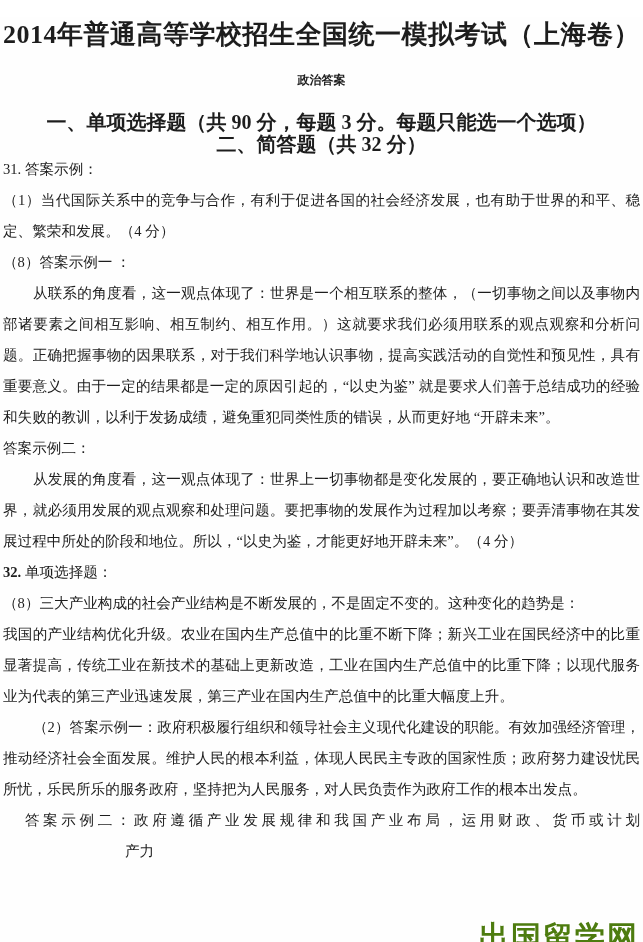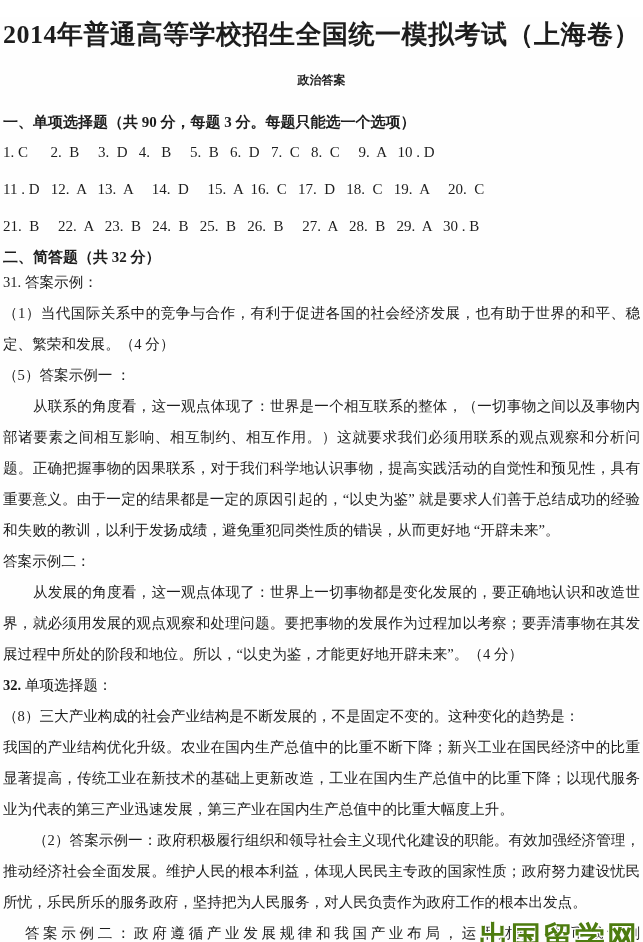--- a/index.html
+++ b/index.html
@@ -22,24 +22,25 @@
     line-height:1.3;
   }
   .doc-subtitle {
     text-align:center;
     font-size:12px;
     font-weight:700;
     margin-top:20px;
   }
   .content { padding:0 3px; }
   .sec-heading {
-    font-size:15px;
+    font-size:20px;
     font-weight:700;
     margin-top:23px;
     line-height:20px;
+    text-align:center;
   }
   .sec-heading .note { font-weight:700; }
   .mcq { margin-top:2px; }
   .mcq-row {
     font-size:15px;
     line-height:37px;
     white-space:pre;
   }
   .sec2-heading { margin-top:2px; }
   .body-text {
@@ -83,33 +84,28 @@
 
 <div class="page">
 
   <h1 class="doc-title">2014年普通高等学校招生全国统一模拟考试（上海卷）</h1>
   <h2 class="doc-subtitle">政治答案</h2>
 
   <div class="content">
 
     <div class="sec-heading">一、单项选择题（共 90 分，每题 3 分。每题只能选一个选项）</div>
 
-    <div class="mcq">
-      <div class="mcq-row">1. C      2.  B     3.  D   4.   B     5.  B   6.  D   7.  C   8.  C     9.  A   10 . D</div>
-      <div class="mcq-row">11 . D   12.  A   13.  A     14.  D     15.  A  16.  C   17.  D   18.  C   19.  A     20.  C</div>
-      <div class="mcq-row">21.  B     22.  A   23.  B   24.  B   25.  B   26.  B     27.  A   28.  B   29.  A   30 . B</div>
-    </div>
 
     <div class="sec-heading sec2-heading"><span>二、简答题</span><span class="note">（共 32 分）</span></div>
 
     <div class="body-text">
 
       <p>31. 答案示例：</p>
       <p>（1）当代国际关系中的竞争与合作，有利于促进各国的社会经济发展，也有助于世界的和平、稳定、繁荣和发展。（4 分）</p>
-      <p>（5）答案示例一 ：</p>
+      <p>（8）答案示例一 ：</p>
       <p class="ind2">从联系的角度看，这一观点体现了：世界是一个相互联系的整体，（一切事物之间以及事物内部诸要素之间相互影响、相互制约、相互作用。）这就要求我们必须用联系的观点观察和分析问题。正确把握事物的因果联系，对于我们科学地认识事物，提高实践活动的自觉性和预见性，具有重要意义。由于一定的结果都是一定的原因引起的，“以史为鉴” 就是要求人们善于总结成功的经验和失败的教训，以利于发扬成绩，避免重犯同类性质的错误，从而更好地 “开辟未来”。</p>
       <p>答案示例二：</p>
       <p class="ind2">从发展的角度看，这一观点体现了：世界上一切事物都是变化发展的，要正确地认识和改造世界，就必须用发展的观点观察和处理问题。要把事物的发展作为过程加以考察；要弄清事物在其发展过程中所处的阶段和地位。所以，“以史为鉴，才能更好地开辟未来”。（4 分）</p>
 
       <p><span class="bold-num">32. </span><span>单项选择题：</span></p>
       <p>（8）三大产业构成的社会产业结构是不断发展的，不是固定不变的。这种变化的趋势是：</p>
       <p>我国的产业结构优化升级。农业在国内生产总值中的比重不断下降；新兴工业在国民经济中的比重显著提高，传统工业在新技术的基础上更新改造，工业在国内生产总值中的比重下降；以现代服务业为代表的第三产业迅速发展，第三产业在国内生产总值中的比重大幅度上升。</p>
       <p class="ind2">（2）答案示例一：政府积极履行组织和领导社会主义现代化建设的职能。有效加强经济管理，推动经济社会全面发展。维护人民的根本利益，体现人民民主专政的国家性质；政府努力建设忧民所忧，乐民所乐的服务政府，坚持把为人民服务，对人民负责作为政府工作的根本出发点。</p>
       <p class="ind15"><span>答案示例二：政府遵循产业发展规律和我国产业布局，运用财政、货币或计划</span><span class="gap-spacer"></span><span>产力</span></p>
 

